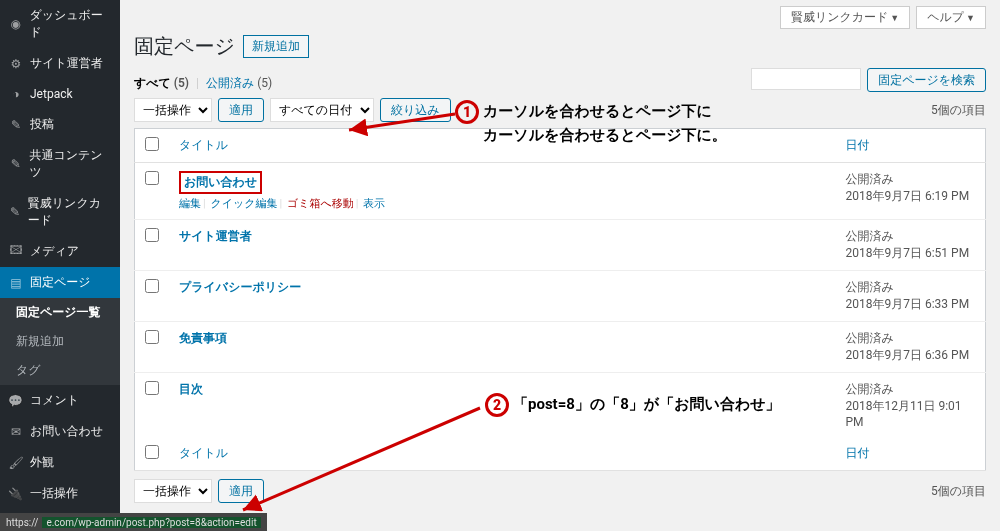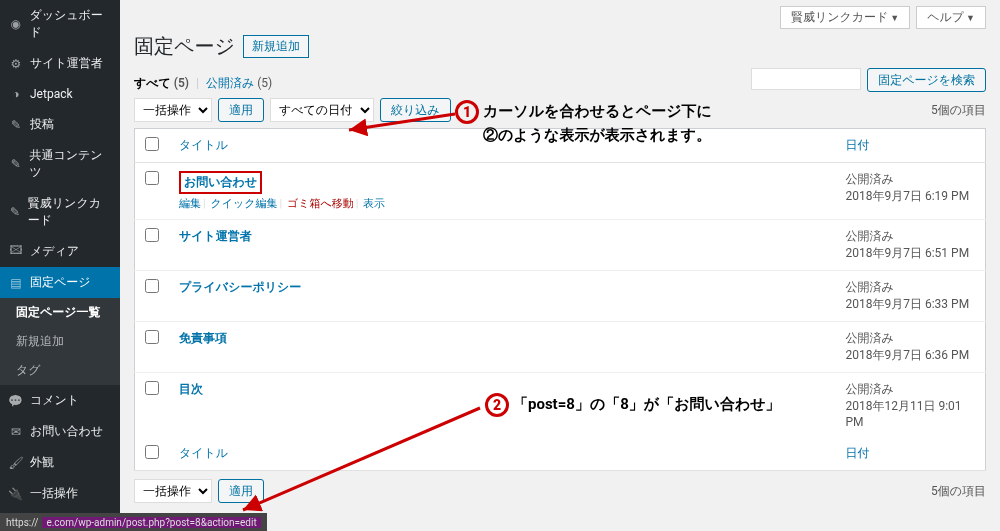--- a/index.html
+++ b/index.html
@@ -43,21 +43,21 @@
 .row-actions { font-size: 11px; margin-top: 2px; }
 .row-actions span { cursor: pointer; }
 .row-actions .edit, .row-actions .quick, .row-actions .view { color: #0073aa; }
 .row-actions .trash { color: #a00; }
 .row-actions .sep2 { color: #ddd; margin: 0 2px; }
 .hover-box { display: inline-block; border: 2px solid #cc0000; padding: 1px 3px; }
 .tablenav-bot { padding: 8px 14px 6px; display: flex; justify-content: space-between; align-items: center; }
 .annot { position: absolute; font-weight: 700; color: #000; font-size: 15px; line-height: 1.5; }
 .circ-num { display: inline-flex; width: 24px; height: 24px; border: 3px solid #c00; border-radius: 50%; color: #c00; font-weight: 900; align-items: center; justify-content: center; font-size: 14px; margin-right: 4px; vertical-align: middle; }
 .statusbar { position: absolute; left: 0; bottom: 0; height: 18px; background: #444; color: #ddd; font-size: 10px; padding: 2px 6px; display: flex; align-items: center; }
-.statusbar .url { background: #701a75; padding: 0 4px; margin-left: 4px; }
+.statusbar .url { background: #14532d; padding: 0 4px; margin-left: 4px; }
 svg.arrow { position: absolute; pointer-events: none; }
 input[type=checkbox] { width: 14px; height: 14px; }
 </style>
 </head>
 <body>
 
 <div class="wrap">
   <div class="sidebar">
     <div>
       <div class="menu-item">
@@ -206,21 +206,21 @@
     <div class="tablenav-bot">
       <div class="bulk-row">
         <select class="sel"><option>一括操作</option></select>
         <button class="btn">適用</button>
       </div>
       <span class="count-txt">5個の項目</span>
     </div>
 
     <div class="annot" style="left:335px; top:100px;">
       <span class="circ-num">1</span><span>カーソルを合わせるとページ下に</span><br>
-      <span style="margin-left:28px">②のような表示が表示されます。</span>
+      <span style="margin-left:28px">カーソルを合わせるとページ下に。</span>
     </div>
     <div class="annot" style="left:365px; top:393px;">
       <span class="circ-num">2</span><span>「post=8」の「8」が「お問い合わせ」</span><br>
     </div>
 
     <svg class="arrow" style="left:225px; top:108px;" width="115" height="30">
       <defs>
           <marker id="ah1" markerWidth="8" markerHeight="8" refX="6" refY="3" orient="auto">
             <path d="M0,0 L6,3 L0,6 Z" fill="#c00"></path>
           </marker>

